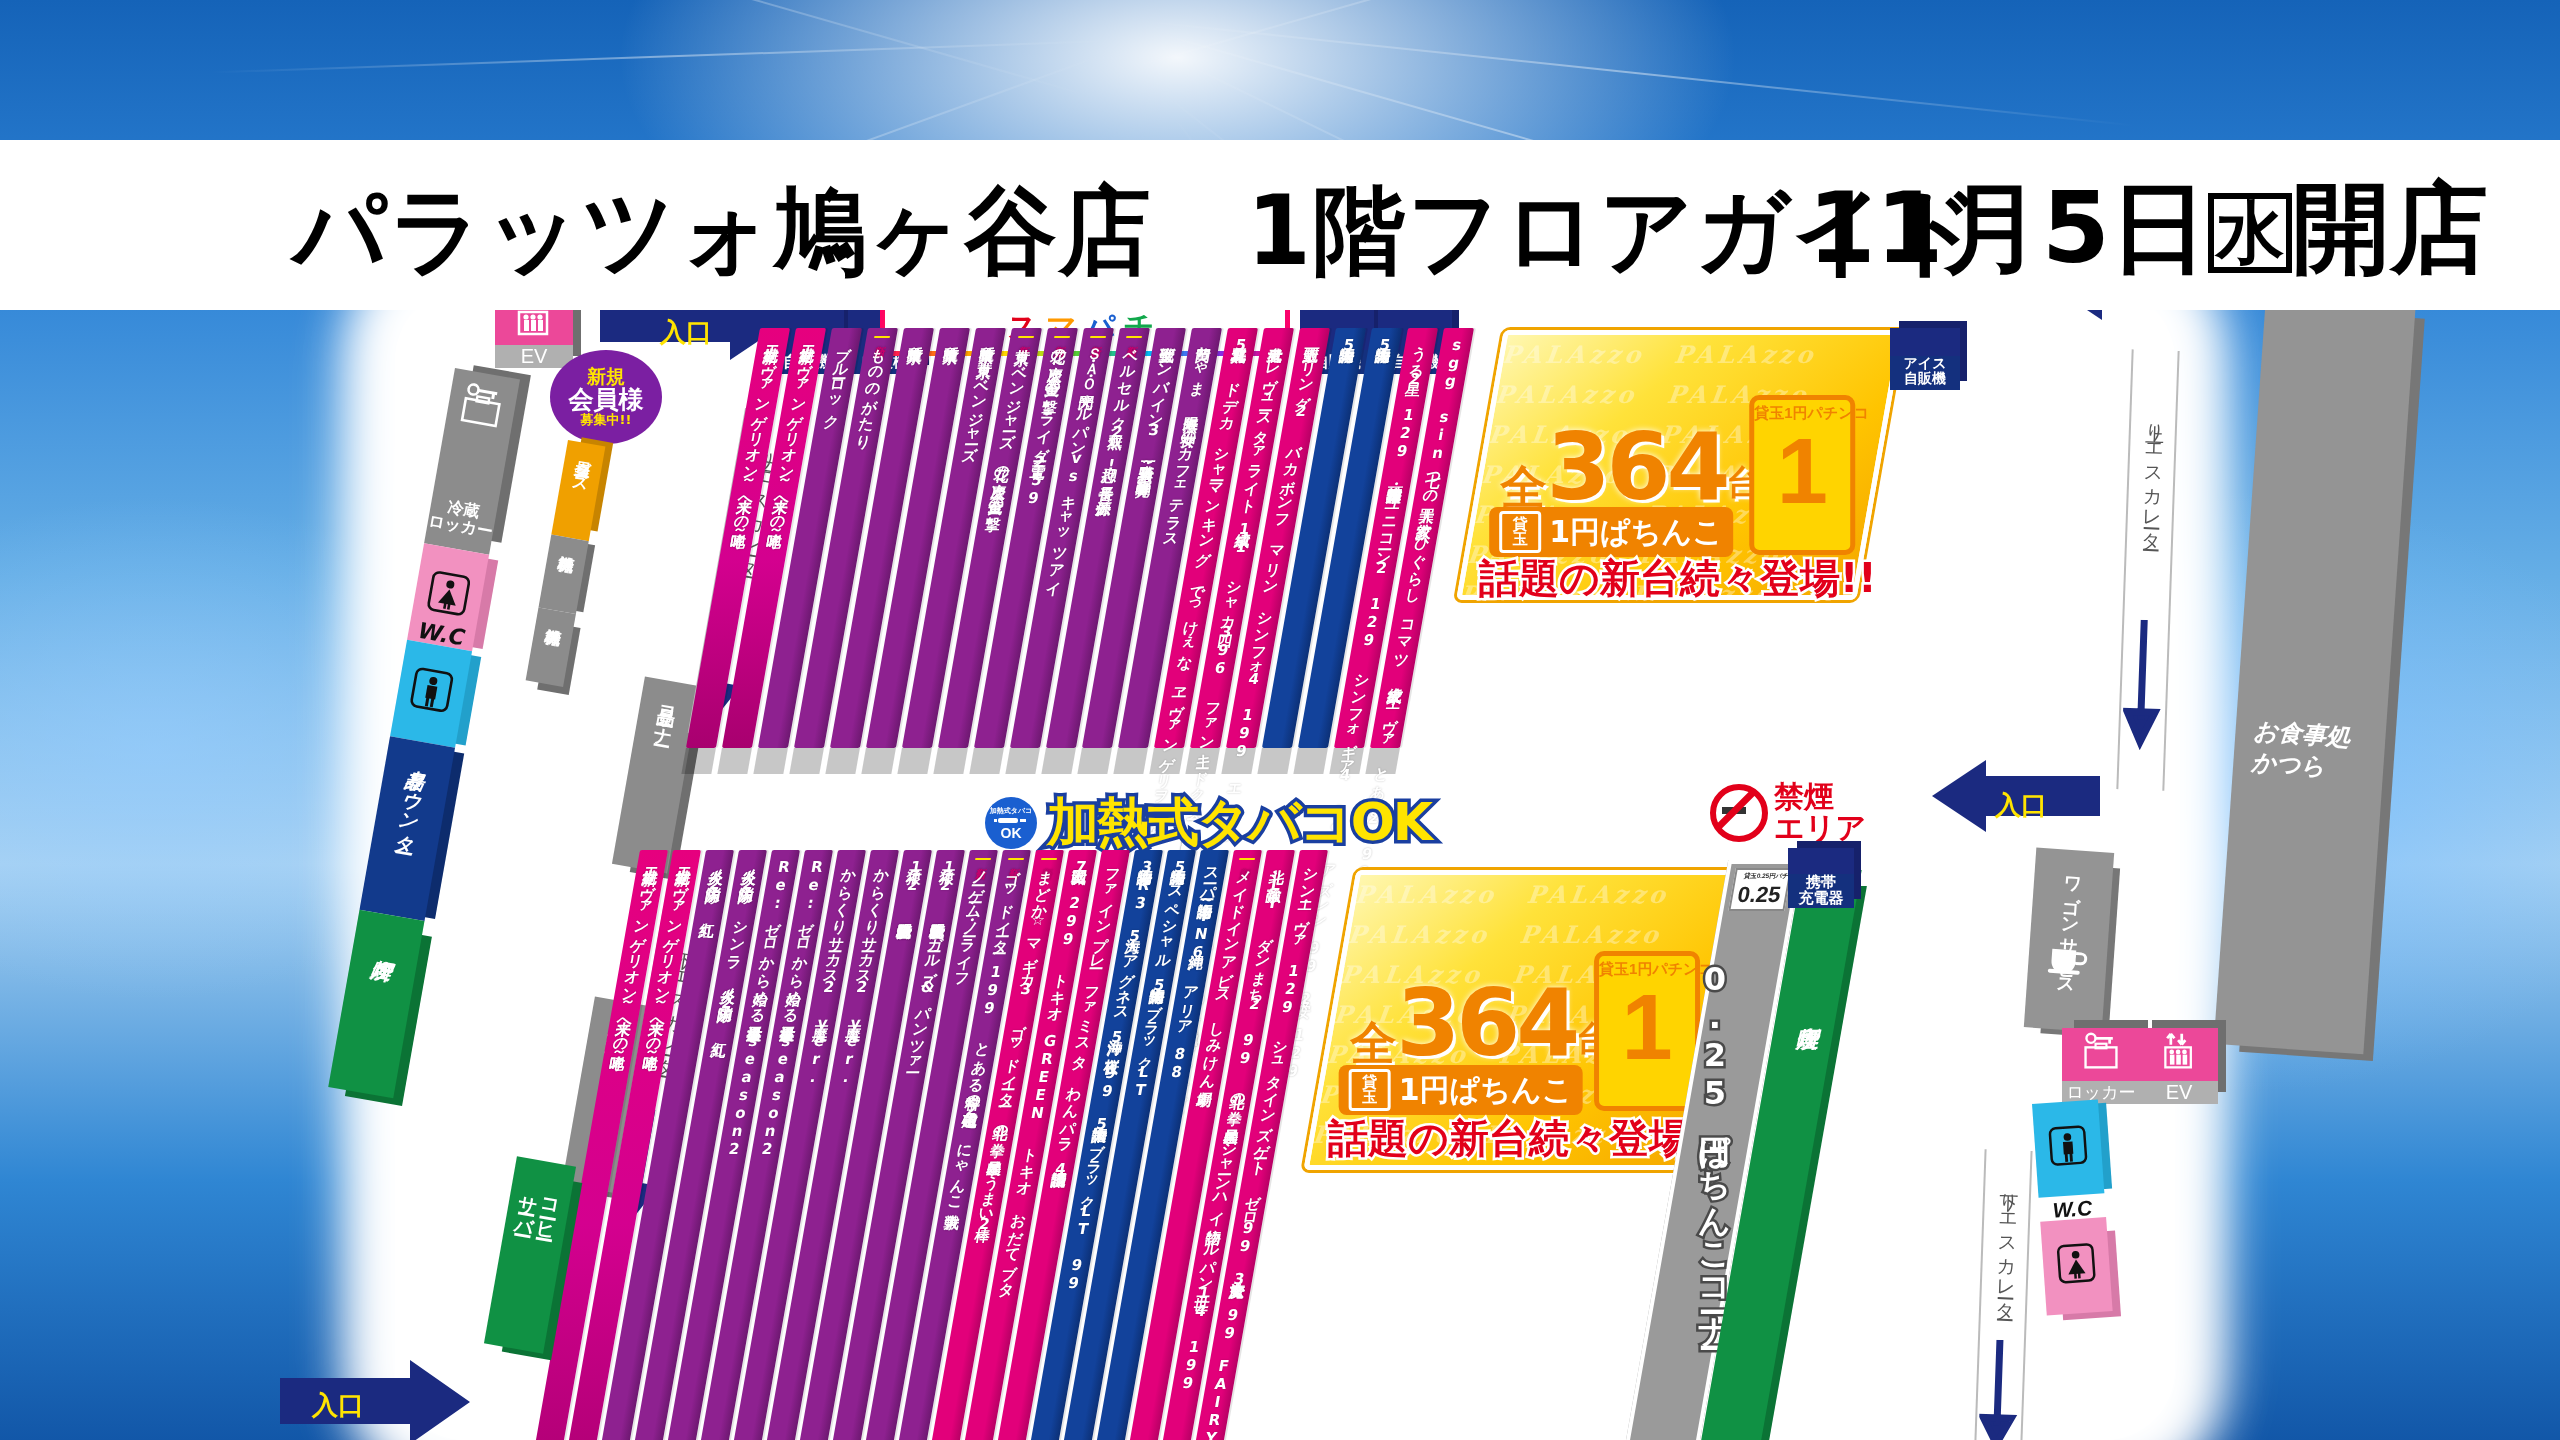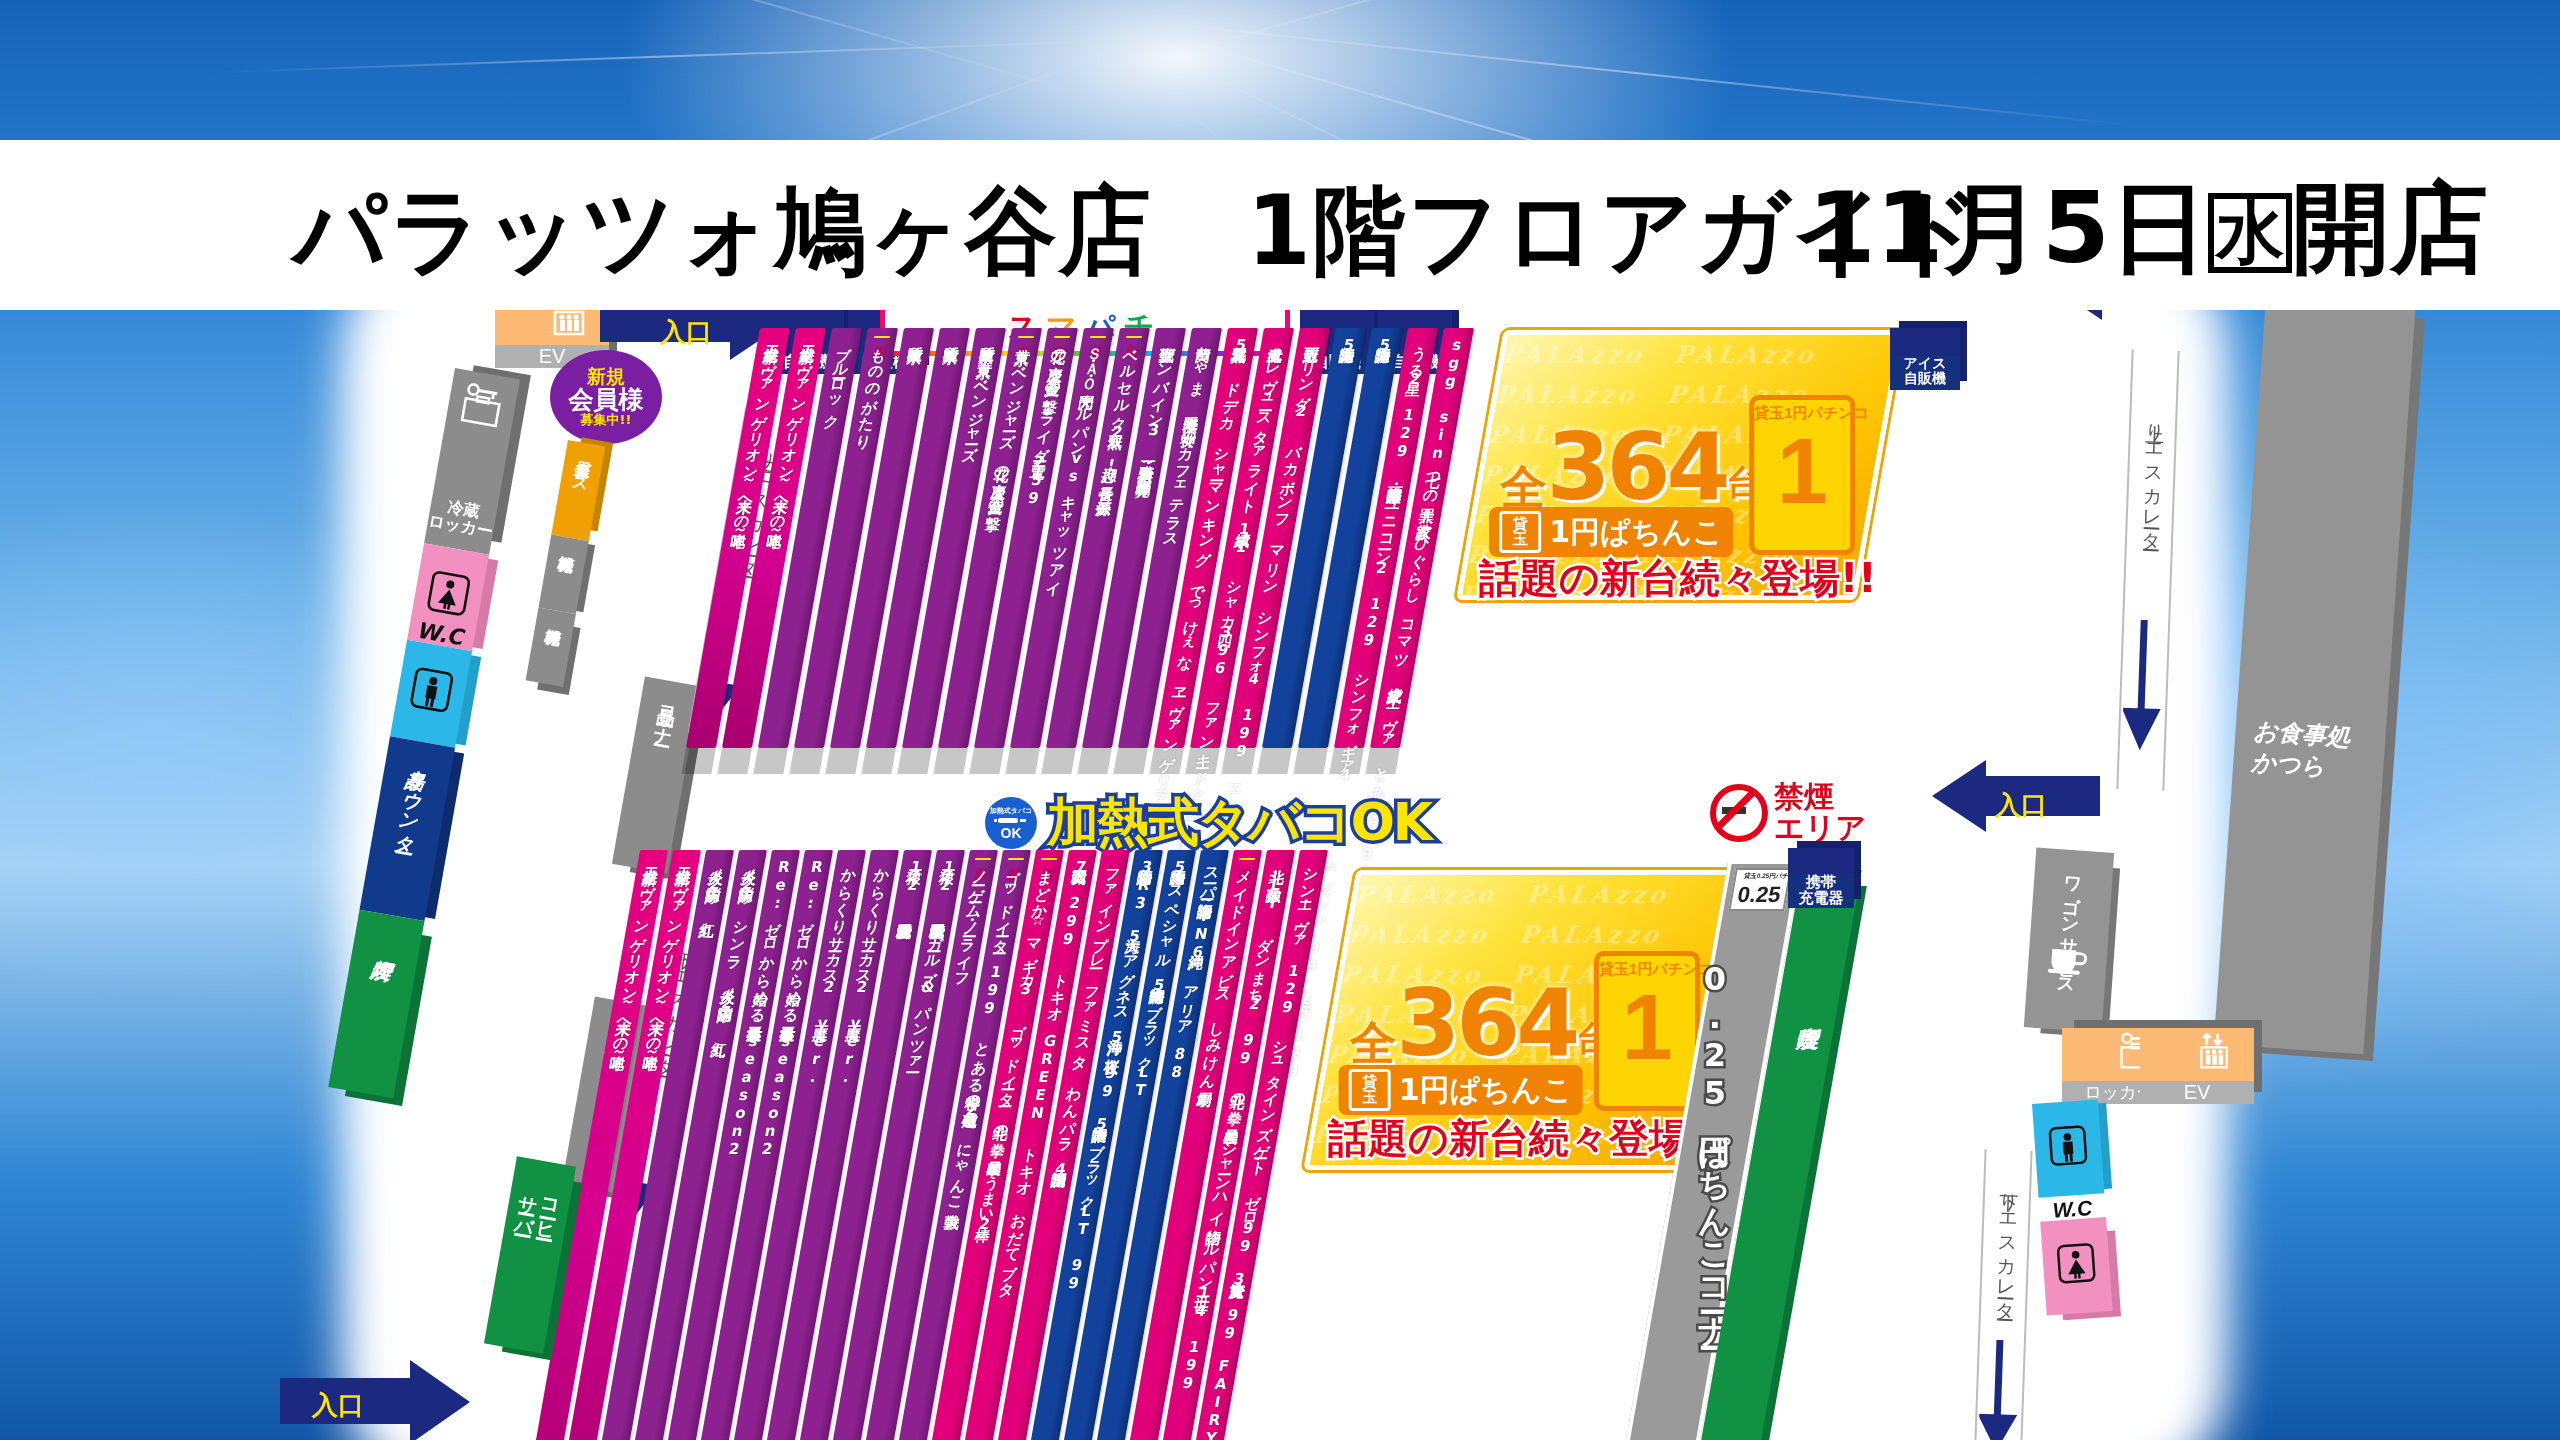--- a/index.html
+++ b/index.html
@@ -61,21 +61,21 @@
   .lane .foot{position:absolute;left:0;bottom:-26px;width:100%;height:26px;background:rgba(0,0,0,.22);}
   .newbadge{background:#ffe400;color:#c8006e;font-size:11px;padding:1px 2px;border-radius:2px;display:inline-block;}
   .facility{position:absolute;font-weight:bold;color:#fff;font-family:"DejaVu Sans",sans-serif;}
   .vend{
     position:absolute;width:74px;height:74px;background:#1b2a80;
     box-shadow:8px -8px 0 -1px #16216b;
   }
   .vend span{position:absolute;left:0;bottom:0;width:100%;height:24px;background:#14307e;color:#fff;font-size:16px;font-weight:bold;line-height:24px;text-align:center;font-family:"DejaVu Sans",sans-serif;}
   .arrow-entry{position:absolute;color:#ffe400;font-weight:bold;font-size:26px;font-family:"DejaVu Sans",sans-serif;}
 
-  .gray-unit{position:absolute;background:#fdba74;color:#fff;padding-left:36px;}
+  .gray-unit{position:absolute;background:#ec4899;color:#fff;}
   .gray-unit .cap{position:absolute;left:0;bottom:0;width:100%;background:#b0b0b0;color:#fff;font-size:20px;text-align:center;}
   .vert{writing-mode:vertical-rl;text-orientation:upright;}
 
   
   .promo{position:absolute;
      background:linear-gradient(135deg,#fff7b0 0%,#ffe23a 32%,#ffc400 70%,#f5a800 100%);
      border:5px solid #fff;border-radius:6px;
      box-shadow:0 0 0 3px #f0a400;}
   .promo .wm{position:absolute;inset:0;overflow:hidden;opacity:.35;color:#fff;font-size:24px;font-weight:bold;line-height:40px;letter-spacing:4px;word-spacing:18px;font-style:italic;font-family:"DejaVu Serif",serif;}
   .promo .big{position:absolute;color:#f08300;font-weight:bold;font-family:"DejaVu Sans",sans-serif;text-shadow:0 0 6px #fff,3px 3px 0 #fff;}

